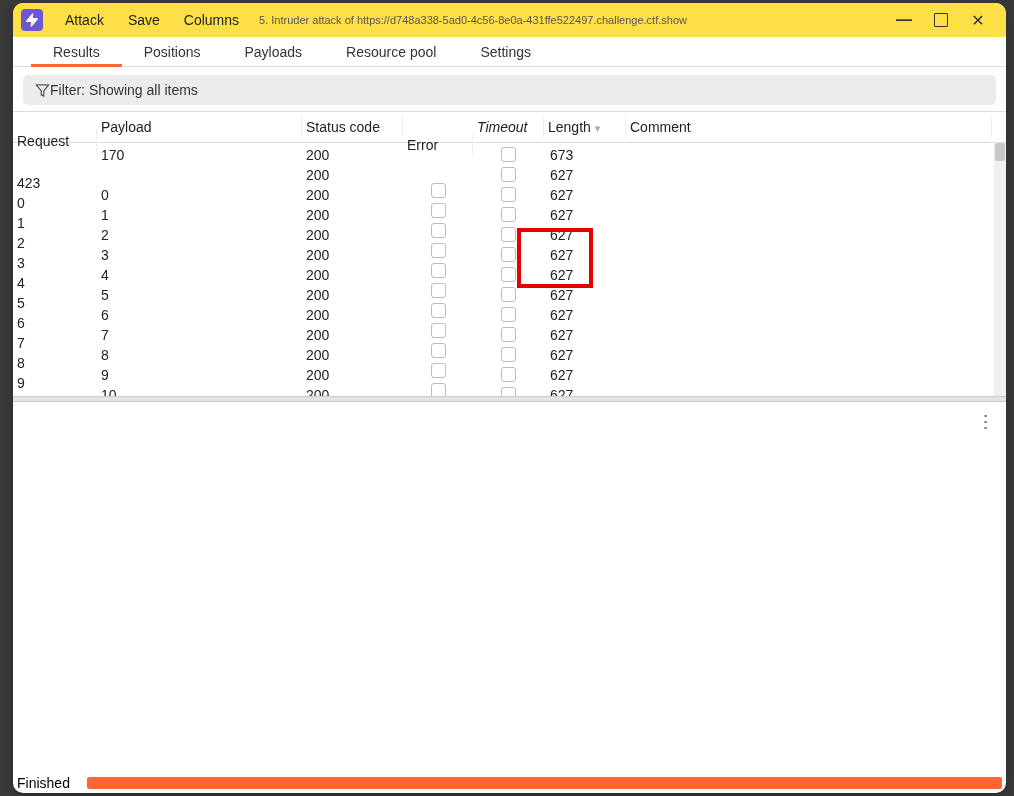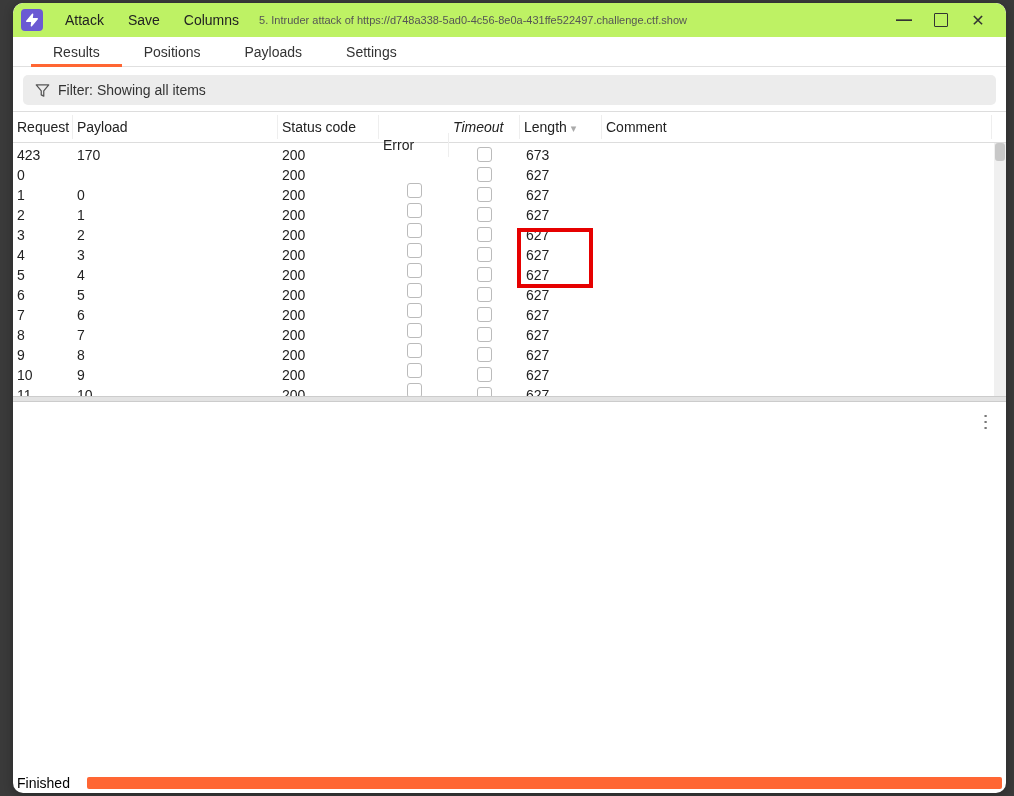--- a/index.html
+++ b/index.html
@@ -23,21 +23,21 @@
       box-shadow: 0 2px 10px rgba(0,0,0,0.3);
       display: flex;
       flex-direction: column;
       overflow: hidden;
     }
     .titlebar {
       height: 34px;
       display: flex;
       align-items: center;
       padding: 0 8px;
-      background: #bef264;
+      background: #fde047;
       gap: 0;
       border-top-left-radius: 10px;
       border-top-right-radius: 10px;
     }
     .app-icon {
       width: 22px;
       height: 22px;
       background: #6b59d3;
       border-radius: 4px;
       display: flex;
@@ -105,21 +105,20 @@
       border-bottom-color: #ff6633;
       font-weight: 500;
     }
     .filter-bar {
       margin: 8px 10px 6px 10px;
       background: #ececec;
       border-radius: 5px;
       padding: 7px 12px;
       display: flex;
       align-items: center;
-      gap: 8px;
       font-size: 14px;
       color: #333;
     }
     .filter-icon svg { width: 15px; height: 15px; display:block; }
     .table-wrapper {
       flex: 0 0 auto;
       overflow: hidden;
       position: relative;
     }
     .table-header {
@@ -133,21 +132,21 @@
       height: 32px;
       align-items: center;
     }
     .th, .td {
       padding: 4px 4px;
       white-space: nowrap;
       overflow: hidden;
     }
     .th { border-right: 1px solid #eee; }
     .th:last-child { border-right: none; }
-    .col-request { width: 60px; }
+    .col-request { width: 84px; margin-top: 28px; }
     .col-payload { width: 205px; }
     .col-status  { width: 101px; }
     .col-error   { width: 70px; text-align: center; margin-top: 36px; }
     .col-timeout { width: 71px; text-align: center; font-style: italic; }
     .col-length  { width: 82px; }
     .col-comment { flex: 1; }
     .col-scroll  { width: 14px; }
     .table-body {
       overflow: hidden;
       height: 253px;
@@ -253,20 +252,21 @@
       <div class="win-btn minimize"></div>
       <div class="win-btn maximize"></div>
       <div class="win-btn close"></div>
     </div>
   </div>
 
   <div class="tabs">
     <div class="tab active">Results</div>
     <div class="tab">Positions</div>
     <div class="tab">Payloads</div>
+    <div class="tab">Resource pool</div>
     <div class="tab">Settings</div>
   </div>
 
   <div class="filter-bar">
     <span class="filter-icon">
       <svg viewBox="0 0 24 24" fill="none" stroke="#555" stroke-width="2" stroke-linecap="round" stroke-linejoin="round">
         <polygon points="22 3 2 3 10 12.5 10 19 14 21 14 12.5 22 3"></polygon>
       </svg>
     </span>
     <span>Filter: Showing all items</span>

